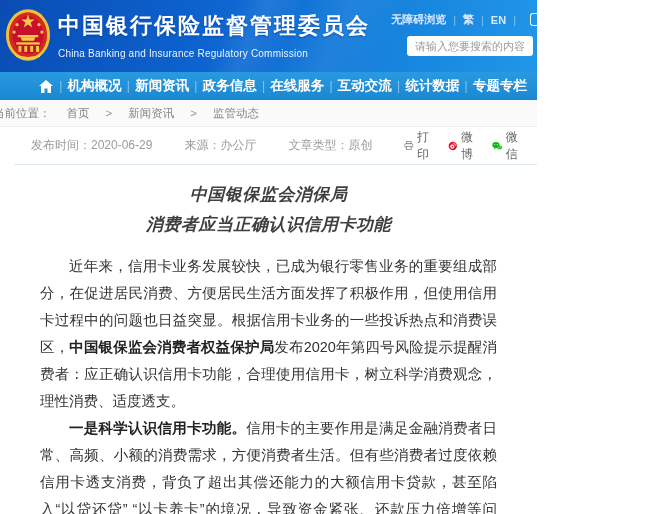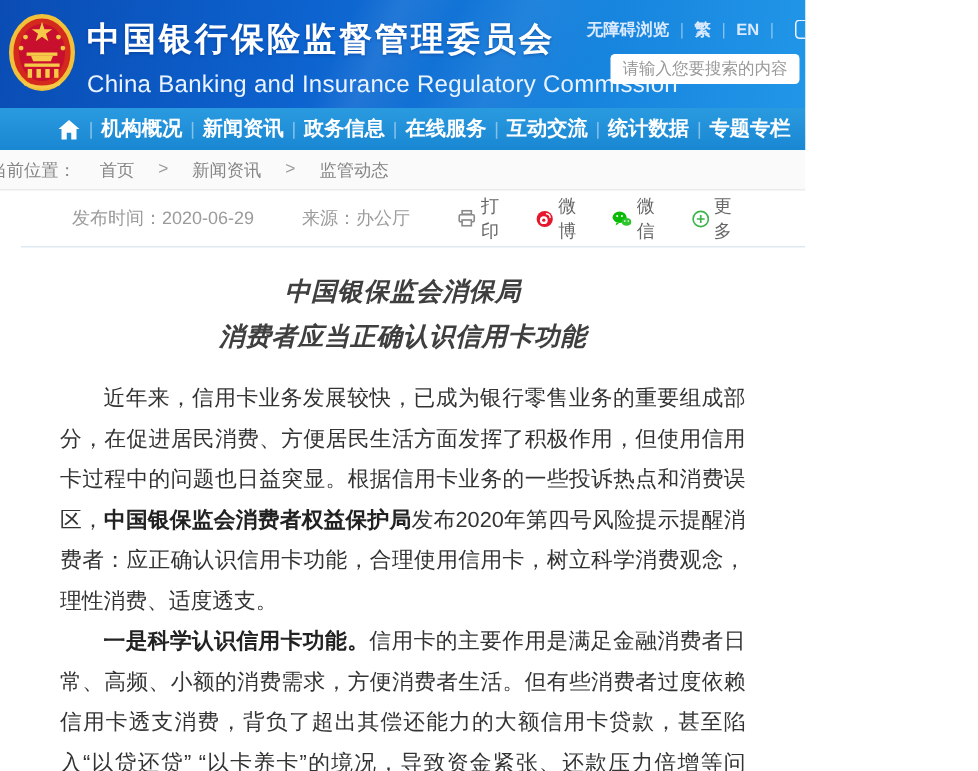--- a/index.html
+++ b/index.html
@@ -16,21 +16,21 @@
     background:linear-gradient(100deg,#0a4cb4 0%,#0d63cf 38%,#1683dd 72%,#2196e8 100%);
   }
   .banner::before {
     content:""; position:absolute; inset:0; pointer-events:none;
     background:linear-gradient(115deg, transparent 42%, rgba(255,255,255,.08) 47%,
       transparent 54%, rgba(255,255,255,.06) 62%, transparent 72%);
   }
   .emblem { position:absolute; left:6px; top:8px; width:44px; height:54px; }
   .titles { position:absolute; left:58px; top:11px; color:#fff; }
   .title-cn { font-size:22px; font-weight:bold; letter-spacing:2px; text-shadow:0 1px 2px rgba(0,40,120,.45); }
-  .title-en { font-size:16px; color:#eaf3ff; margin-top:7px; letter-spacing:.2px; }
+  .title-en { font-size:10px; color:#eaf3ff; margin-top:7px; letter-spacing:.2px; }
 
   .top-links {
     position:absolute; top:12px; right:0; display:flex; align-items:center;
     font-size:11px; font-weight:bold; color:#d9e9ff; white-space:nowrap;
   }
   .top-links .sep { color:rgba(255,255,255,.45); margin:0 7px; font-weight:normal; }
   .top-links a { color:#d9e9ff; text-decoration:none; }
   .partial-box { display:inline-block; width:11px; height:13px; border:1.5px solid #e8f2ff;
     border-right:none; border-radius:3px 0 0 3px; margin-left:7px; margin-right:-4px; }
 
@@ -58,21 +58,21 @@
     display:flex; align-items:center; font-size:11.5px; color:#858585;
     overflow:hidden; white-space:nowrap;
   }
   .breadcrumb .bc-label { margin-left:-7px; }
   .breadcrumb a { color:#858585; text-decoration:none; margin:0 16px; cursor:pointer; }
   .breadcrumb .bc-sep { color:#9a9a9a; }
 
   
   .meta-row {
     height:37px; display:flex; align-items:center;
-    font-size:12px; color:#9b9b9b; padding-left:48px; padding-right:40px;
+    font-size:12px; color:#9b9b9b; padding-left:31px; padding-right:40px;
   }
   .meta-item { margin-right:32px; white-space:nowrap; }
   .actions { margin-left:auto; display:flex; align-items:center; gap:15px; }
   .action { display:flex; align-items:center; gap:3px; font-size:12px; color:#666; cursor:pointer; }
   .divider { border-bottom:1px solid #dfe9f2; margin-left:14px; }
 
   
   .article-title { text-align:center; margin-top:15px; font-size:17px; font-weight:600;
     color:#3f3f3f; line-height:30px; letter-spacing:.5px;font-style:italic; }
   .content { padding:13px 40px 0 40px; font-size:14.5px; color:#333;
@@ -150,20 +150,21 @@
     <a>首页</a>
     <span class="bc-sep">&gt;</span>
     <a>新闻资讯</a>
     <span class="bc-sep">&gt;</span>
     <a>监管动态</a>
   </div>
 
   <div class="meta-row">
     <span class="meta-item"><span>发布时间：</span><span>2020-06-29</span></span>
     <span class="meta-item"><span>来源：</span><span>办公厅</span></span>
+    <span class="meta-item"><span>文章类型：</span><span>原创</span></span>
 
     <span class="actions">
       <span class="action">
         <svg width="14" height="13" viewBox="0 0 16 15">
           <rect x="4" y="1" width="8" height="3" fill="none" stroke="#8a8a8a" stroke-width="1.4"></rect>
           <rect x="1.5" y="4.5" width="13" height="6" rx="1" fill="none" stroke="#8a8a8a" stroke-width="1.4"></rect>
           <rect x="4" y="9" width="8" height="5" fill="#fff" stroke="#8a8a8a" stroke-width="1.4"></rect>
         </svg>
         <span>打印</span>
       </span>

